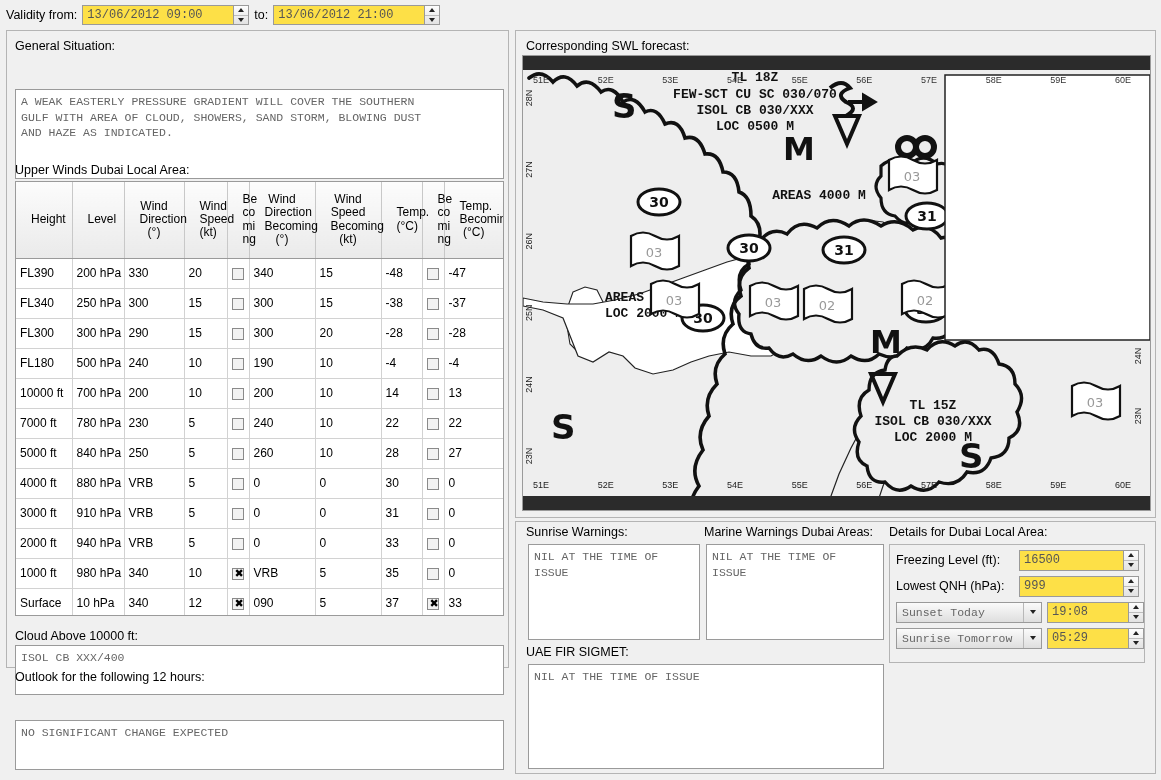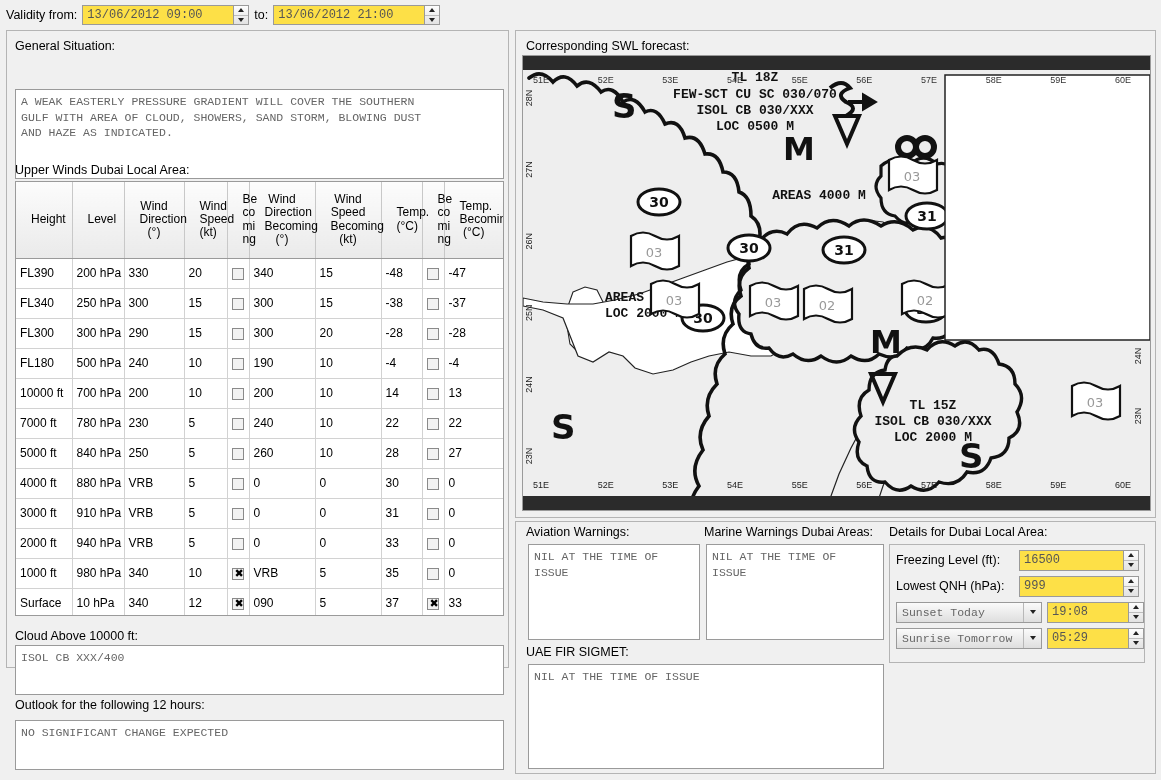--- a/index.html
+++ b/index.html
@@ -108,21 +108,21 @@
   }
   .cbox.checked::after {
     content: "✖";
     position: absolute; left: 0; top: -2px; width: 12px;
     font-size: 11px; line-height: 14px; text-align: center; color: #000;
     font-family: "DejaVu Sans", sans-serif;
   }
 
   #cloud-label { position: absolute; left: 4px; top: 594px; }
   #cloud-area  { position: absolute; left: 8px; top: 614px; width: 489px; height: 50px; }
-  #outlook-label { position: absolute; left: 4px; top: 663px; }
+  #outlook-label { position: absolute; left: 4px; top: 635px; }
   #outlook-area  { position: absolute; left: 8px; top: 689px; width: 489px; height: 50px; }
 
   
   #swl-panel { left: 515px; top: 30px; width: 641px; height: 488px; text-align: center; }
   #swl-label { position: absolute; left: 6px; top: 4px; }
   #map-box {
     position: absolute; left: 6px; top: 24px; width: 629px; height: 456px;
     background: #2b2b2b; border: 1px solid #9a9a9a; overflow: hidden;
   }
   #map-box svg { display: block; }
@@ -569,21 +569,21 @@
             <text x="9" y="328.4" text-anchor="middle" transform="rotate(-90 9 328.4)">24N</text>
             <text x="9" y="400" text-anchor="middle" transform="rotate(-90 9 400)">23N</text>
             <text x="618" y="300" text-anchor="middle" transform="rotate(-90 618 300)">24N</text>
             <text x="618" y="360" text-anchor="middle" transform="rotate(-90 618 360)">23N</text>
           </g>
       </svg>
     </div>
   </div>
 
   <div class="panel" id="warn-panel">
-    <span class="lbl-plain" id="av-label">Aviation Warnings:</span>
+    <span class="lbl-plain" id="av-label">Sunrise Warnings:</span>
     <div class="area" id="av-area">NIL AT THE TIME OF
 ISSUE</div>
 
     <span class="lbl-plain" id="mw-label">Marine Warnings Dubai Areas:</span>
     <div class="area" id="mw-area">NIL AT THE TIME OF
 ISSUE</div>
 
     <span class="lbl-plain" id="sig-label">UAE FIR SIGMET:</span>
     <div class="area" id="sig-area">NIL AT THE TIME OF ISSUE</div>
 

